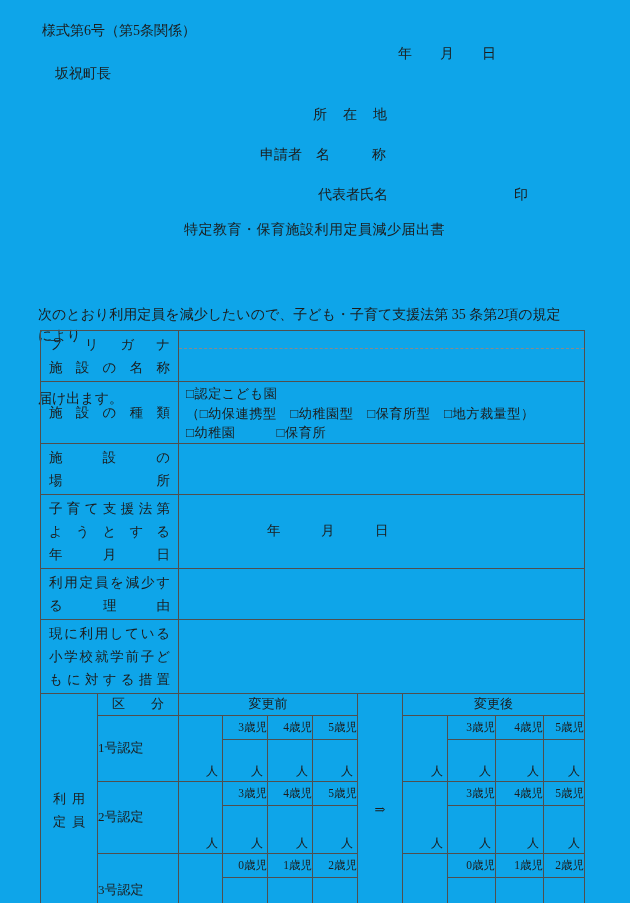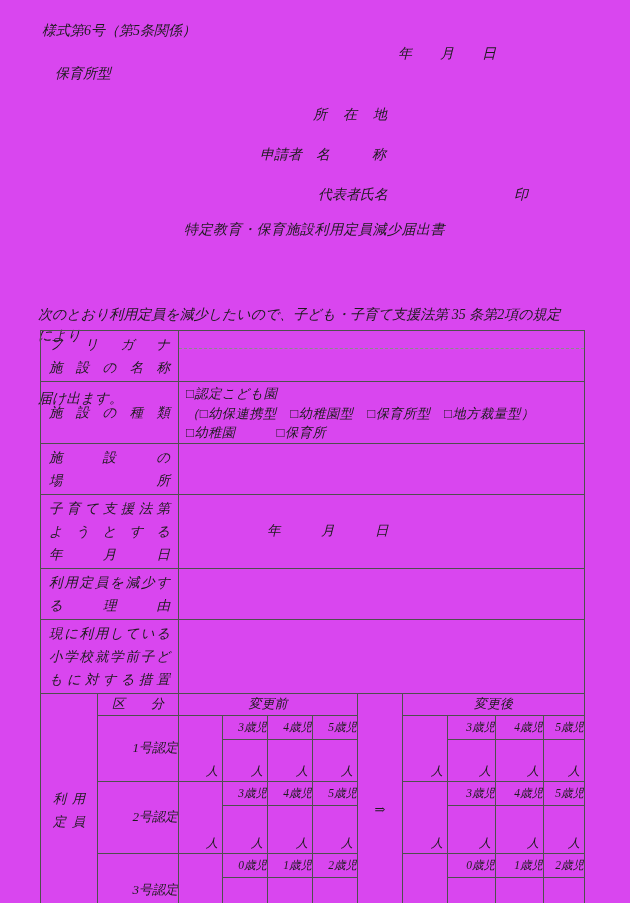--- a/index.html
+++ b/index.html
@@ -1,25 +1,24 @@
 <!DOCTYPE html>
 <html lang="ja"><head>
 <meta charset="utf-8">
 <style>
   * { margin: 0; padding: 0; box-sizing: border-box; }
   html,body { background: #e8e8e8; }
   .page {
     position: relative;
     width: 630px; height: 903px;
-    background: #d946ef;
+    background: #0ea5e9;
     color: #1c1c1c;
     font-family: "Liberation Serif", "DejaVu Serif", serif;
     font-size: 14px;
     overflow: hidden;
-    font-style: italic;
   }
   .abs { position: absolute; white-space: pre; }
 
   
   .form-number   { left: 42px;  top: 22px; }
   .date-line     { left: 398px; top: 45px; }
   .addressee     { left: 55px;  top: 65px; }
   .address-label { left: 313px; top: 106px; letter-spacing: 1px; }
   .applicant     { left: 260px; top: 146px; }
   .representative{ left: 318px; top: 186px; }
@@ -53,34 +52,34 @@
   .cap-table { margin-top: -1px; }
   .cap-table td { font-size: 13px; }
   .h-head { height: 22px; }
   .h-age  { height: 24px; }
   .h-val1 { height: 42px; } .h-val2 { height: 48px; } .h-val3 { height: 50px; }
 
   .center { text-align: center; }
   .group-cell { padding: 0 12px; }
   .group-cell div { text-align: justify; text-align-last: justify; line-height: 23px; font-size: 13px; }
   .cat-header { padding: 0 14px; text-align: justify; text-align-last: justify; }
-  .cat-cell { text-align: right; }
+  .cat-cell { text-align: left; }
   .age { font-size: 11.5px !important; text-align: right; }
   .unit-cell { position: relative; }
   .unit { position: absolute; right: 4px; bottom: 1px; font-size: 12px; }
   .arrow-cell { text-align: center; font-size: 17px; }
 </style>
 </head>
 <body>
 
 <div class="page">
 
   <div class="abs form-number">様式第6号（第5条関係）</div>
   <div class="abs date-line">年　　月　　日</div>
-  <div class="abs addressee">保育所型</div>
+  <div class="abs addressee">坂祝町長</div>
   <div class="abs address-label">所　在　地</div>
   <div class="abs applicant">申請者　名　　　称</div>
   <div class="abs representative">代表者氏名</div>
   <div class="abs seal">印</div>
   <div class="abs doc-title">特定教育・保育施設利用定員減少届出書</div>
 
   <div class="intro">
     <div>次のとおり利用定員を減少したいので、子ども・子育て支援法第 35 条第2項の規定により</div>
     <div>届け出ます。</div>
   </div>

